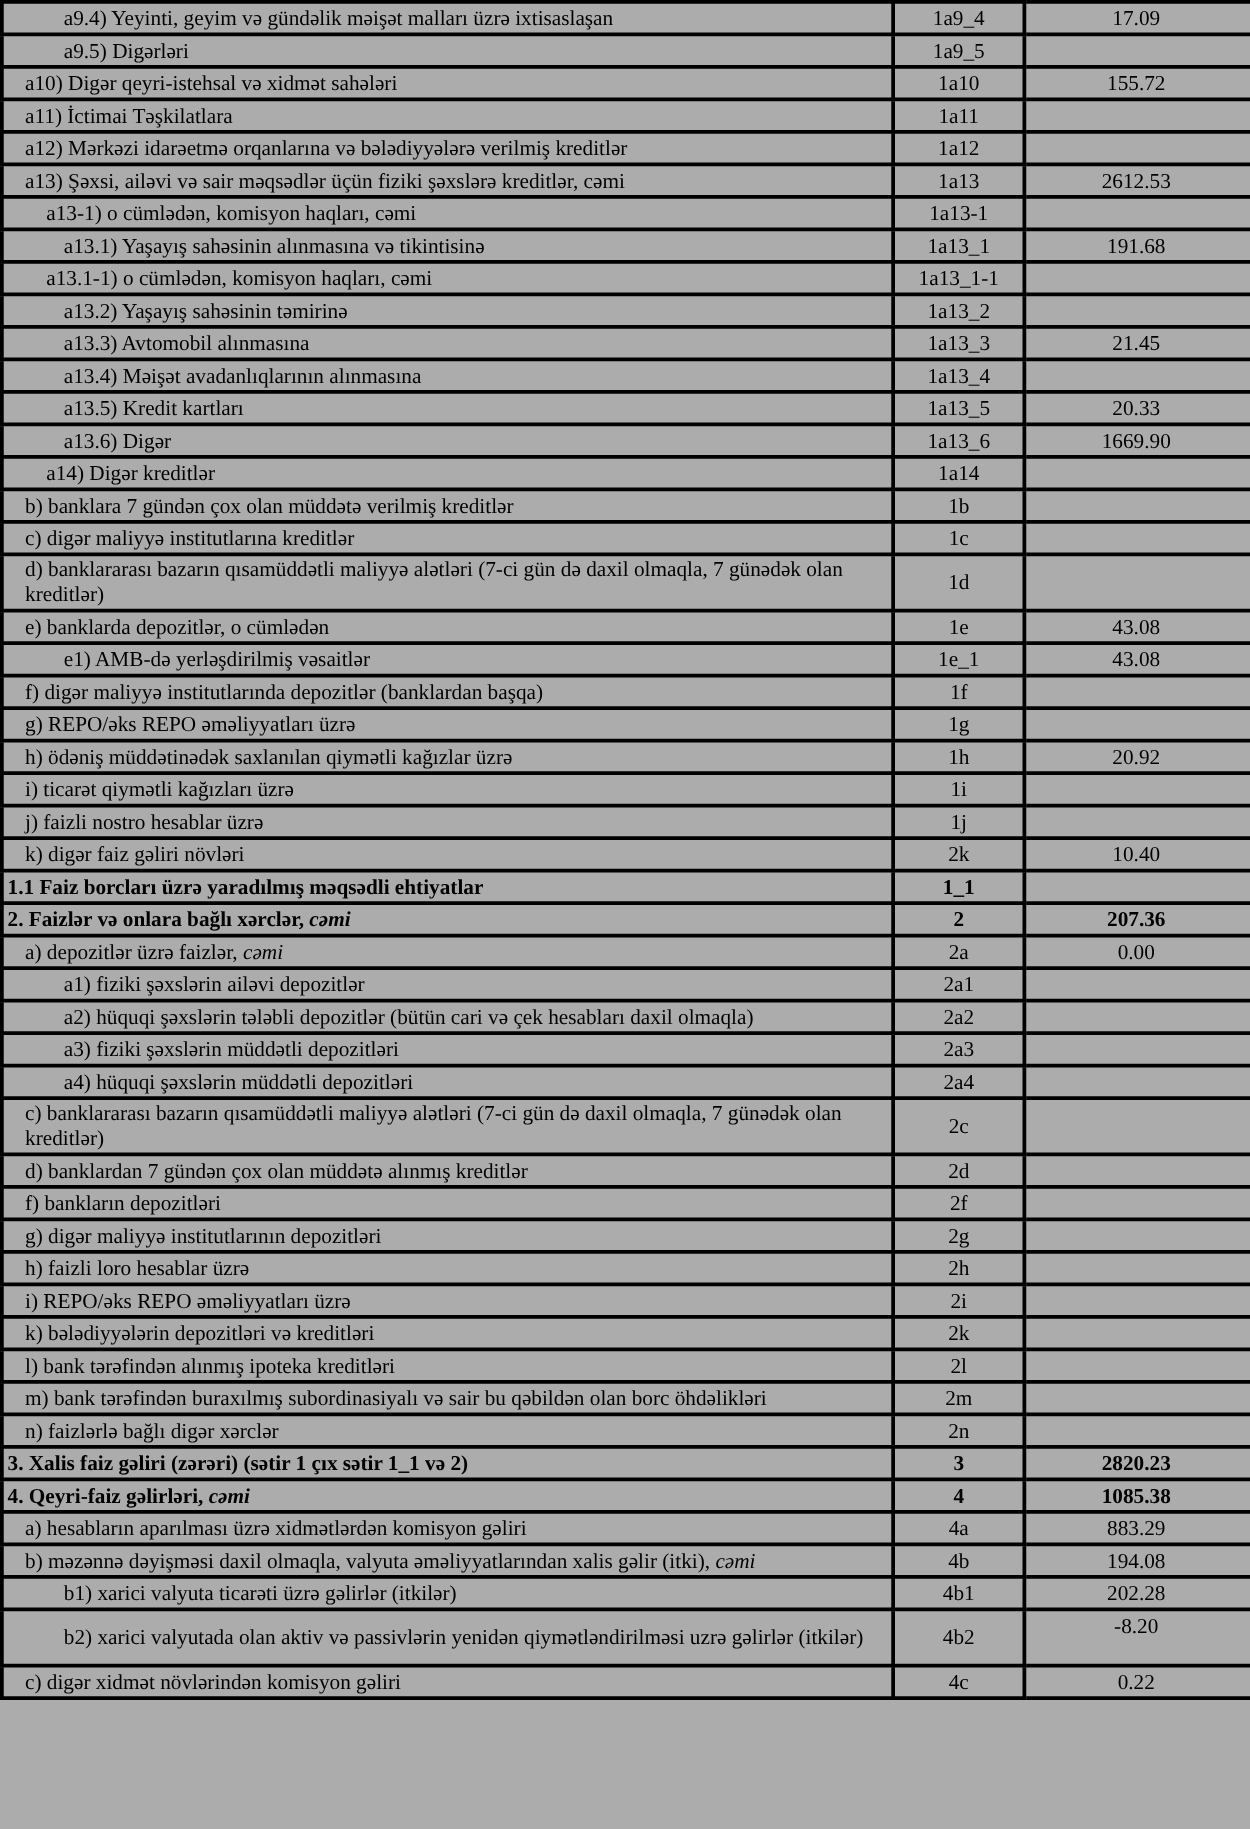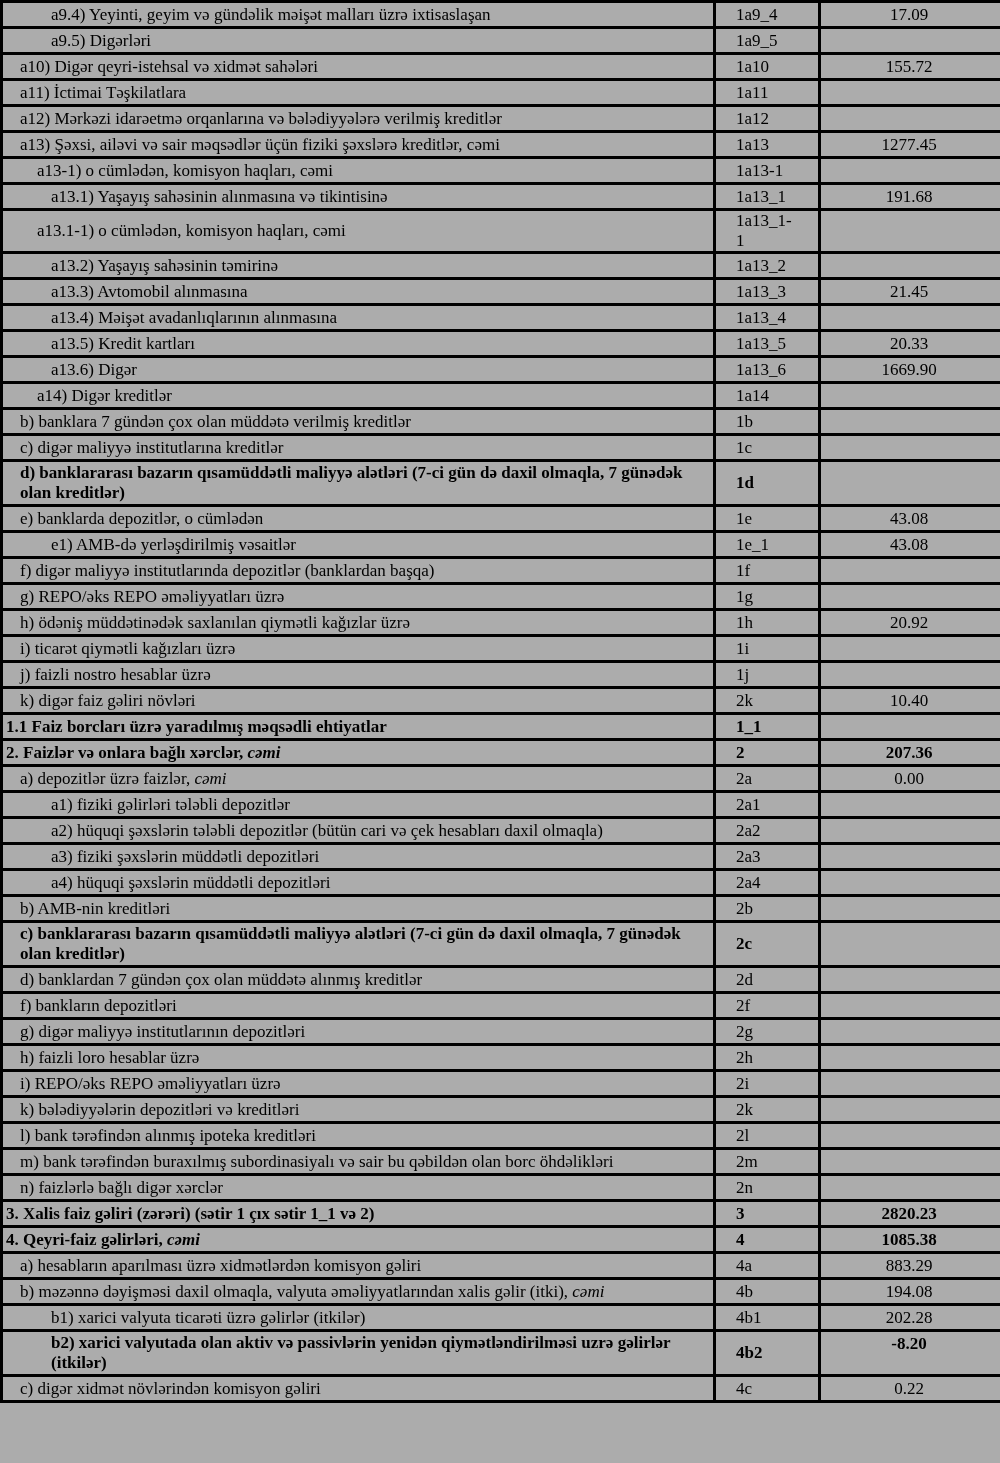--- a/index.html
+++ b/index.html
@@ -1,27 +1,27 @@
 <!DOCTYPE html>
 <html><head>
 <meta charset="utf-8">
 <style>
   html,body{margin:0;padding:0;background:#ACACAC;}
   body{font-family:"Liberation Serif", serif; color:#000;}
   table{border-collapse:collapse; width:1000px; table-layout:fixed; background:#ACACAC;}
   td{border:3px solid #000; font-size:17px; line-height:20px; overflow:hidden;}
   tr{height:26px;}
-  tr.tall{height:45px;font-weight:bold;}
+  tr.tall{height:45px;}
   tr.bold td{font-weight:bold;}
   td.c-label{vertical-align:middle; padding:1px 4px 1px 0; text-align:left;}
   td.c-label.ind0{padding-left:3px;}
   td.c-label.ind1{padding-left:17px;}
   td.c-label.ind2{padding-left:34px;}
   td.c-label.ind3{padding-left:48px;}
-  td.c-code{vertical-align:middle; padding:0 20px;}
+  td.c-code{text-align:center; vertical-align:middle; padding:0 2px;}
   td.c-value{text-align:center; vertical-align:top; padding:2px 5px 0 2px;}
   em{font-style:italic;}
 </style>
 </head>
 <body>
 
 <table>
   <colgroup>
     <col style="width:713px">
     <col style="width:105px">
@@ -49,21 +49,21 @@
         <td class="c-value"></td>
       </tr>
       <tr>
         <td class="c-label ind1"><span>a12) Mərkəzi idarəetmə orqanlarına və bələdiyyələrə verilmiş kreditlər</span></td>
         <td class="c-code">1a12</td>
         <td class="c-value"></td>
       </tr>
       <tr>
         <td class="c-label ind1"><span>a13) Şəxsi, ailəvi və sair məqsədlər üçün fiziki şəxslərə kreditlər, cəmi</span></td>
         <td class="c-code">1a13</td>
-        <td class="c-value">1277.45</td>
+        <td class="c-value">2612.53</td>
       </tr>
       <tr>
         <td class="c-label ind2"><span>a13-1) o cümlədən, komisyon haqları, cəmi</span></td>
         <td class="c-code">1a13-1</td>
         <td class="c-value"></td>
       </tr>
       <tr>
         <td class="c-label ind3"><span>a13.1) Yaşayış sahəsinin alınmasına və tikintisinə</span></td>
         <td class="c-code">1a13_1</td>
         <td class="c-value">191.68</td>
@@ -167,42 +167,37 @@
         <td class="c-label ind0"><span>2. Faizlər və onlara bağlı xərclər, </span><em>cəmi</em></td>
         <td class="c-code">2</td>
         <td class="c-value">207.36</td>
       </tr>
       <tr>
         <td class="c-label ind1"><span>a) depozitlər üzrə faizlər, </span><em>cəmi</em></td>
         <td class="c-code">2a</td>
         <td class="c-value">0.00</td>
       </tr>
       <tr>
-        <td class="c-label ind3"><span>a1) fiziki gəlirləri tələbli depozitlər</span></td>
+        <td class="c-label ind3"><span>a1) fiziki şəxslərin ailəvi depozitlər</span></td>
         <td class="c-code">2a1</td>
         <td class="c-value"></td>
       </tr>
       <tr>
         <td class="c-label ind3"><span>a2) hüquqi şəxslərin tələbli depozitlər (bütün cari və çek hesabları daxil olmaqla)</span></td>
         <td class="c-code">2a2</td>
         <td class="c-value"></td>
       </tr>
       <tr>
         <td class="c-label ind3"><span>a3) fiziki şəxslərin müddətli depozitləri</span></td>
         <td class="c-code">2a3</td>
         <td class="c-value"></td>
       </tr>
       <tr>
         <td class="c-label ind3"><span>a4) hüquqi şəxslərin müddətli depozitləri</span></td>
         <td class="c-code">2a4</td>
-        <td class="c-value"></td>
-      </tr>
-      <tr>
-        <td class="c-label ind1"><span>b) AMB-nin kreditləri</span></td>
-        <td class="c-code">2b</td>
         <td class="c-value"></td>
       </tr>
       <tr class="tall">
         <td class="c-label ind1"><span>c) banklararası bazarın qısamüddətli maliyyə alətləri (7-ci gün də daxil olmaqla, 7 günədək olan kreditlər)</span></td>
         <td class="c-code">2c</td>
         <td class="c-value"></td>
       </tr>
       <tr>
         <td class="c-label ind1"><span>d) banklardan 7 gündən çox olan müddətə alınmış kreditlər</span></td>
         <td class="c-code">2d</td>

